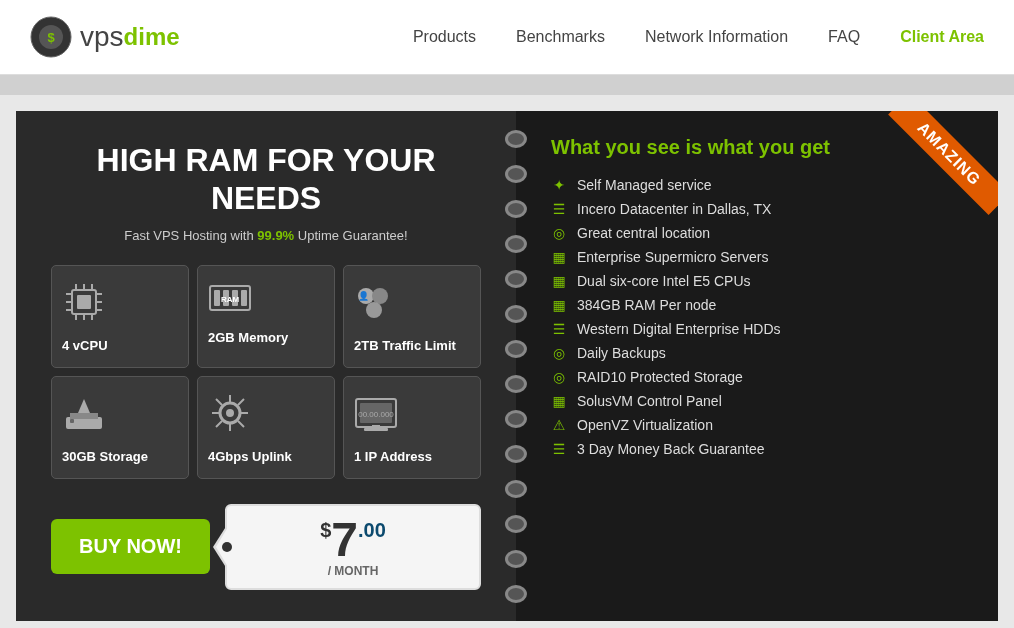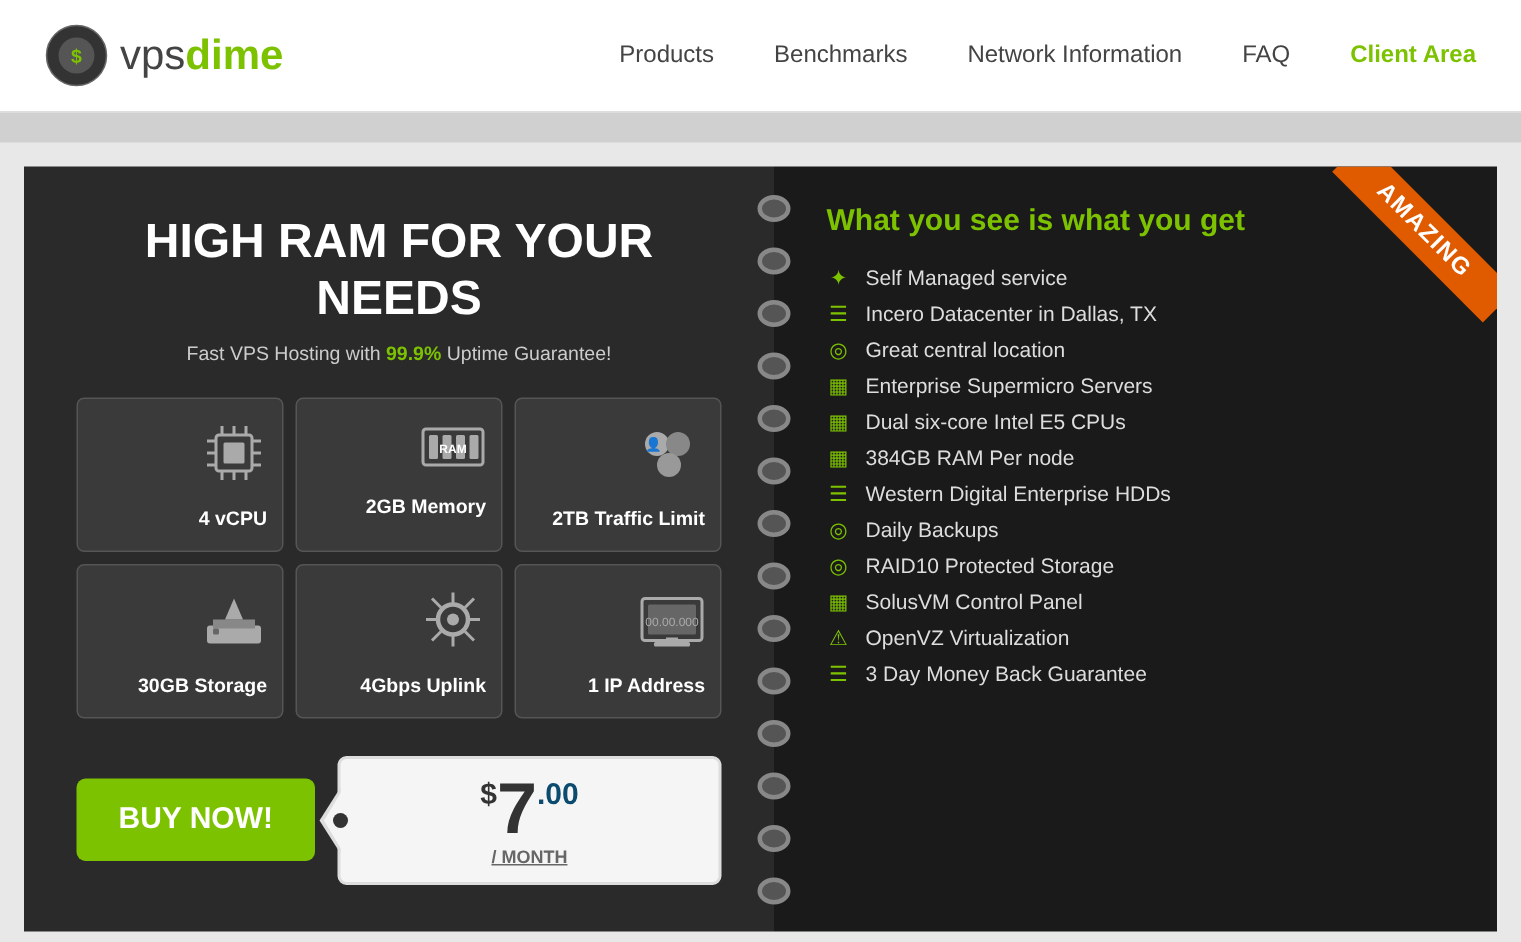--- a/index.html
+++ b/index.html
@@ -18,21 +18,21 @@
       display: flex;
       align-items: center;
       margin-right: auto;
     }
     .logo-icon {
       width: 42px;
       height: 42px;
       margin-right: 8px;
     }
     .logo-text-vps { color: #444; font-size: 28px; font-weight: normal; }
-    .logo-text-dime { color: #7dc200; font-size: 28px; font-weight: bold; text-align: center; }
+    .logo-text-dime { color: #7dc200; font-size: 24px; font-weight: bold; text-align: center; }
     nav { display: flex; align-items: flex-start; gap: 40px; }
     nav a {
       text-decoration: none;
       color: #444;
       font-size: 16px;
     }
     nav a.client-area { color: #7dc200; font-weight: bold; }
 
     
     .subheader {
@@ -105,21 +105,21 @@
       gap: 8px;
       margin-bottom: 25px;
     }
     .feature-box {
       background: #3a3a3a;
       border: 1px solid #555;
       border-radius: 5px;
       padding: 14px 10px;
       display: flex;
       flex-direction: column;
-      align-items: flex-end;
+      align-items: flex-start;
       gap: 8px;
     }
     .feature-icon {
       font-size: 36px;
       color: #aaa;
       line-height: 1;
     }
     .feature-label {
       color: #fff;
       font-size: 13px;
@@ -215,21 +215,20 @@
       font-size: 20px;
       font-weight: bold;
       color: #0c4a6e;
       margin-top: 4px;
     }
     .price-period {
       font-size: 12px;
       color: #666;
       text-transform: uppercase;
       font-weight: bold;
-      text-decoration: underline;
     }
 
     
     .right-panel {
       background: #1a1a1a;
       flex: 1;
       padding: 25px 35px;
       position: relative;
       overflow: hidden;
     }

